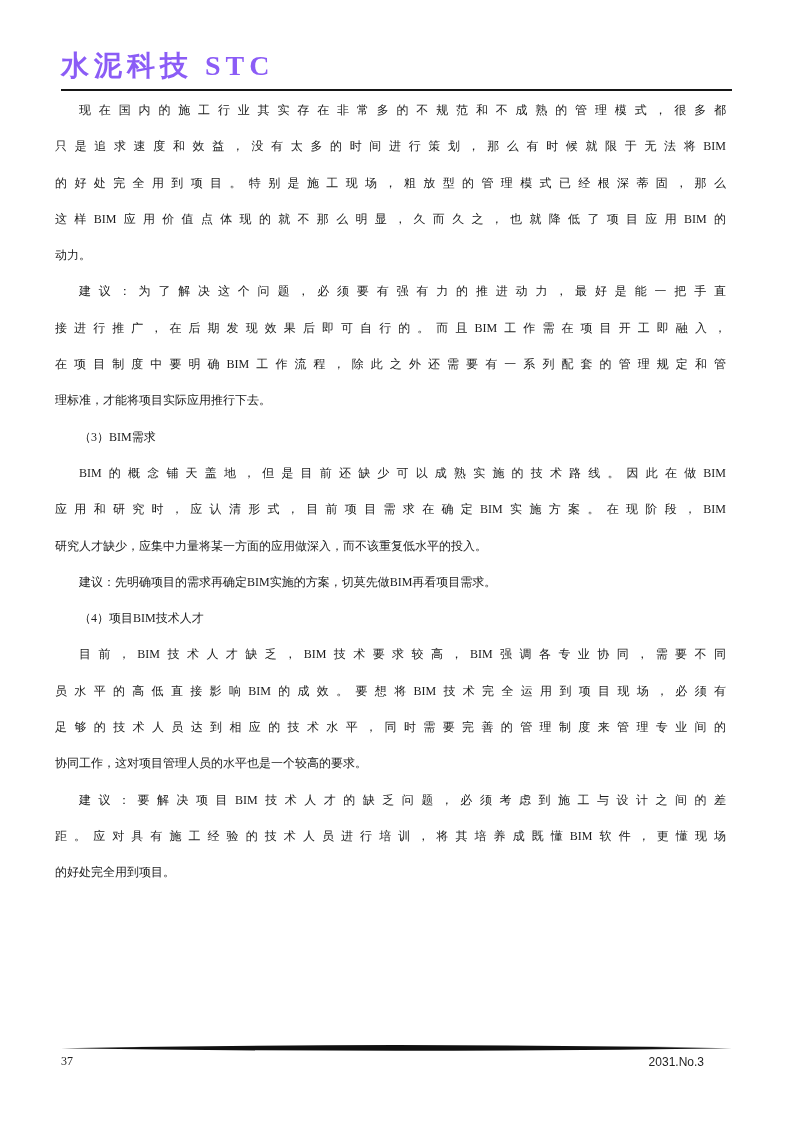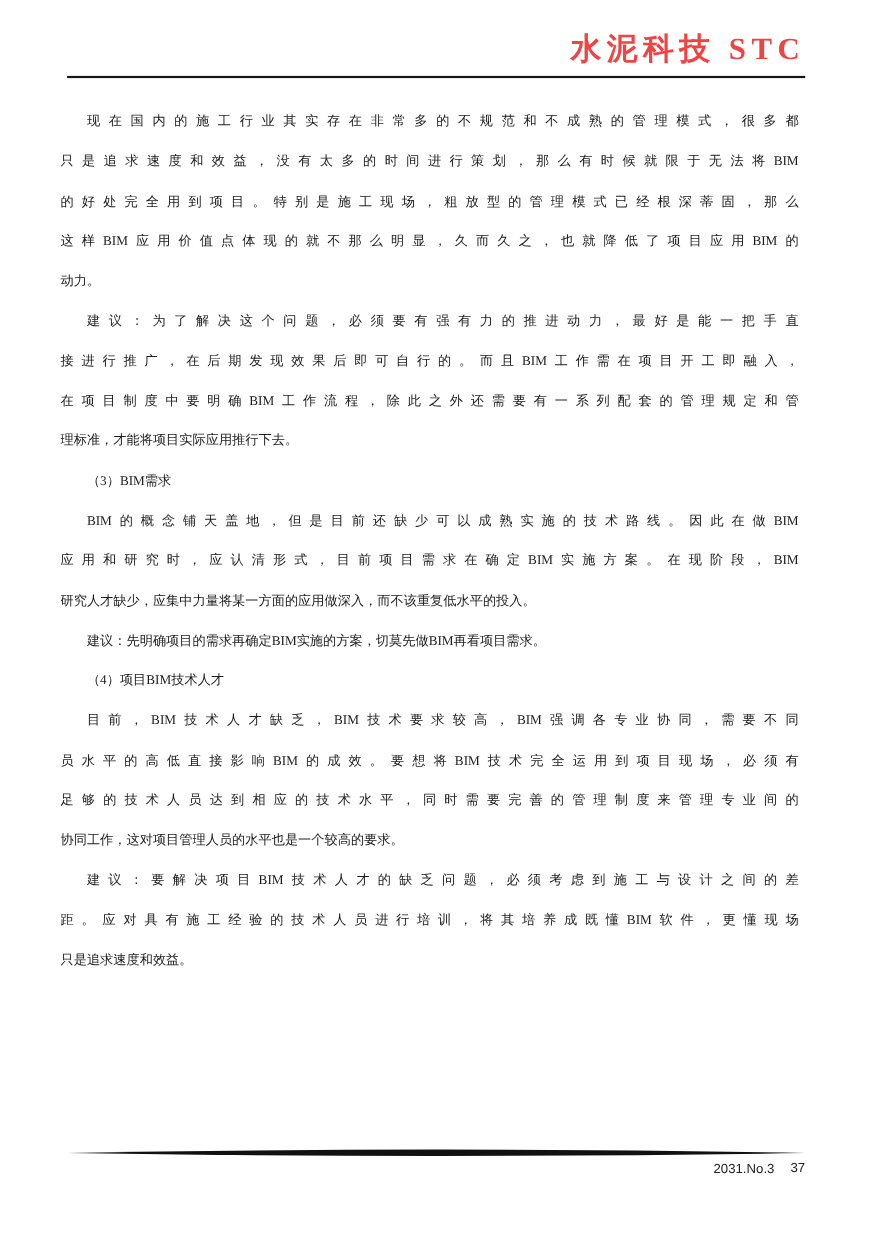--- a/index.html
+++ b/index.html
@@ -18,27 +18,27 @@
   }
 
   
   .doc-header {
     position: absolute;
     top: 0;
     left: 61px;
     width: 671px;
   }
   .journal-title {
-    margin-top: 28px;
-    text-align: right;
+    margin-top: 48px;
+    text-align: left;
     font-size: 28px;
     line-height: 36px;
     font-weight: bold;
     letter-spacing: 5px;
-    color: #ef4444;
+    color: #8b5cf6;
   }
   .header-rule {
     height: 0;
     border-top: 2.5px solid #161616;
     margin-top: 5px;
   }
 
   
   .doc-body {
     position: absolute;
@@ -72,22 +72,23 @@
     color: #222222;
   }
   .footer-rule {
     display: block;
     width: 671px;
     height: 9px;
   }
   .page-number {
     margin-top: 1px;
     width: 100%;
-    text-align: right;
+    text-align: left;
     line-height: 15px;
+    font-family: Liberation Serif, serif;
   }
   .issue-number {
     position: absolute;
     top: 11px;
     right: 28px;
     line-height: 15px;
   }
 </style>
 </head>
 <body>
@@ -129,21 +130,21 @@
       </div>
       <div class="para body">
         <div class="line first jline">目前，BIM技术人才缺乏，BIM技术要求较高，BIM强调各专业协同，需要不同</div>
         <div class="line jline">员水平的高低直接影响BIM的成效。要想将BIM技术完全运用到项目现场，必须有</div>
         <div class="line jline">足够的技术人员达到相应的技术水平，同时需要完善的管理制度来管理专业间的</div>
         <div class="line">协同工作，这对项目管理人员的水平也是一个较高的要求。</div>
       </div>
       <div class="para body">
         <div class="line first jline">建议：要解决项目BIM技术人才的缺乏问题，必须考虑到施工与设计之间的差</div>
         <div class="line jline">距。应对具有施工经验的技术人员进行培训，将其培养成既懂BIM软件，更懂现场</div>
-        <div class="line">只是追求速度和效益。</div>
+        <div class="line">的好处完全用到项目。</div>
       </div>
     </main>
 
   <footer class="doc-footer">
     <svg class="footer-rule" viewBox="0 0 671 9" preserveAspectRatio="none">
       <path d="M0,4.2 Q335.5,-2 671,4.2 Q335.5,9.5 0,4.2 Z" fill="#111111"></path>
     </svg>
     <div class="page-number">37</div>
     <div class="issue-number">2031.No.3</div>
   </footer>

